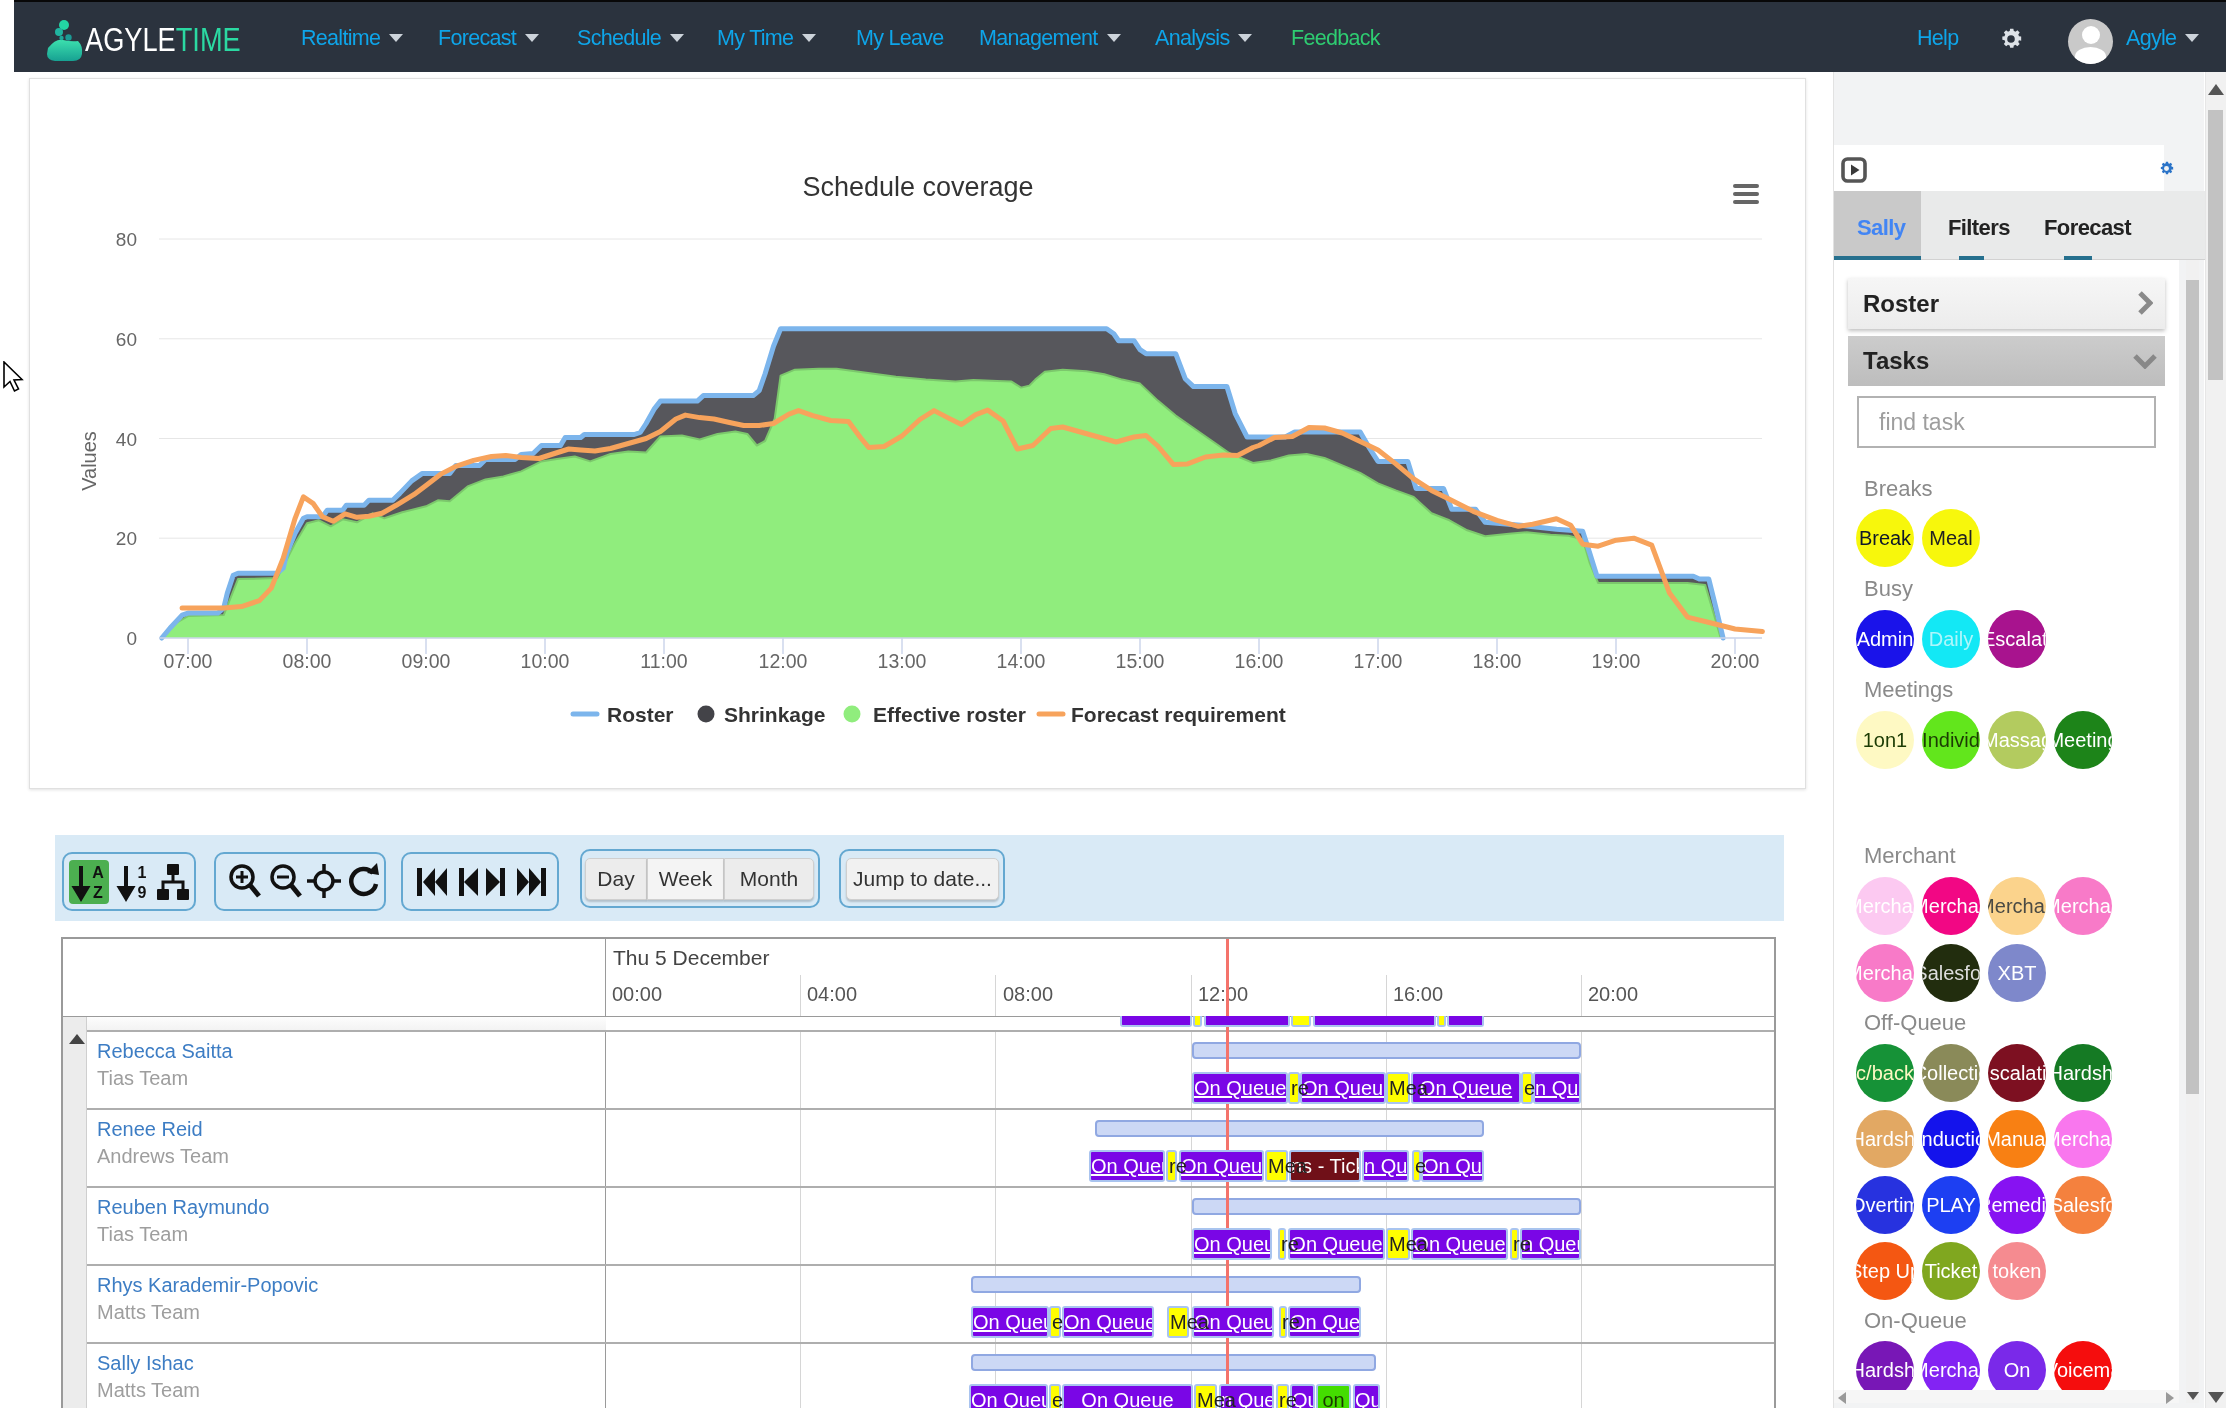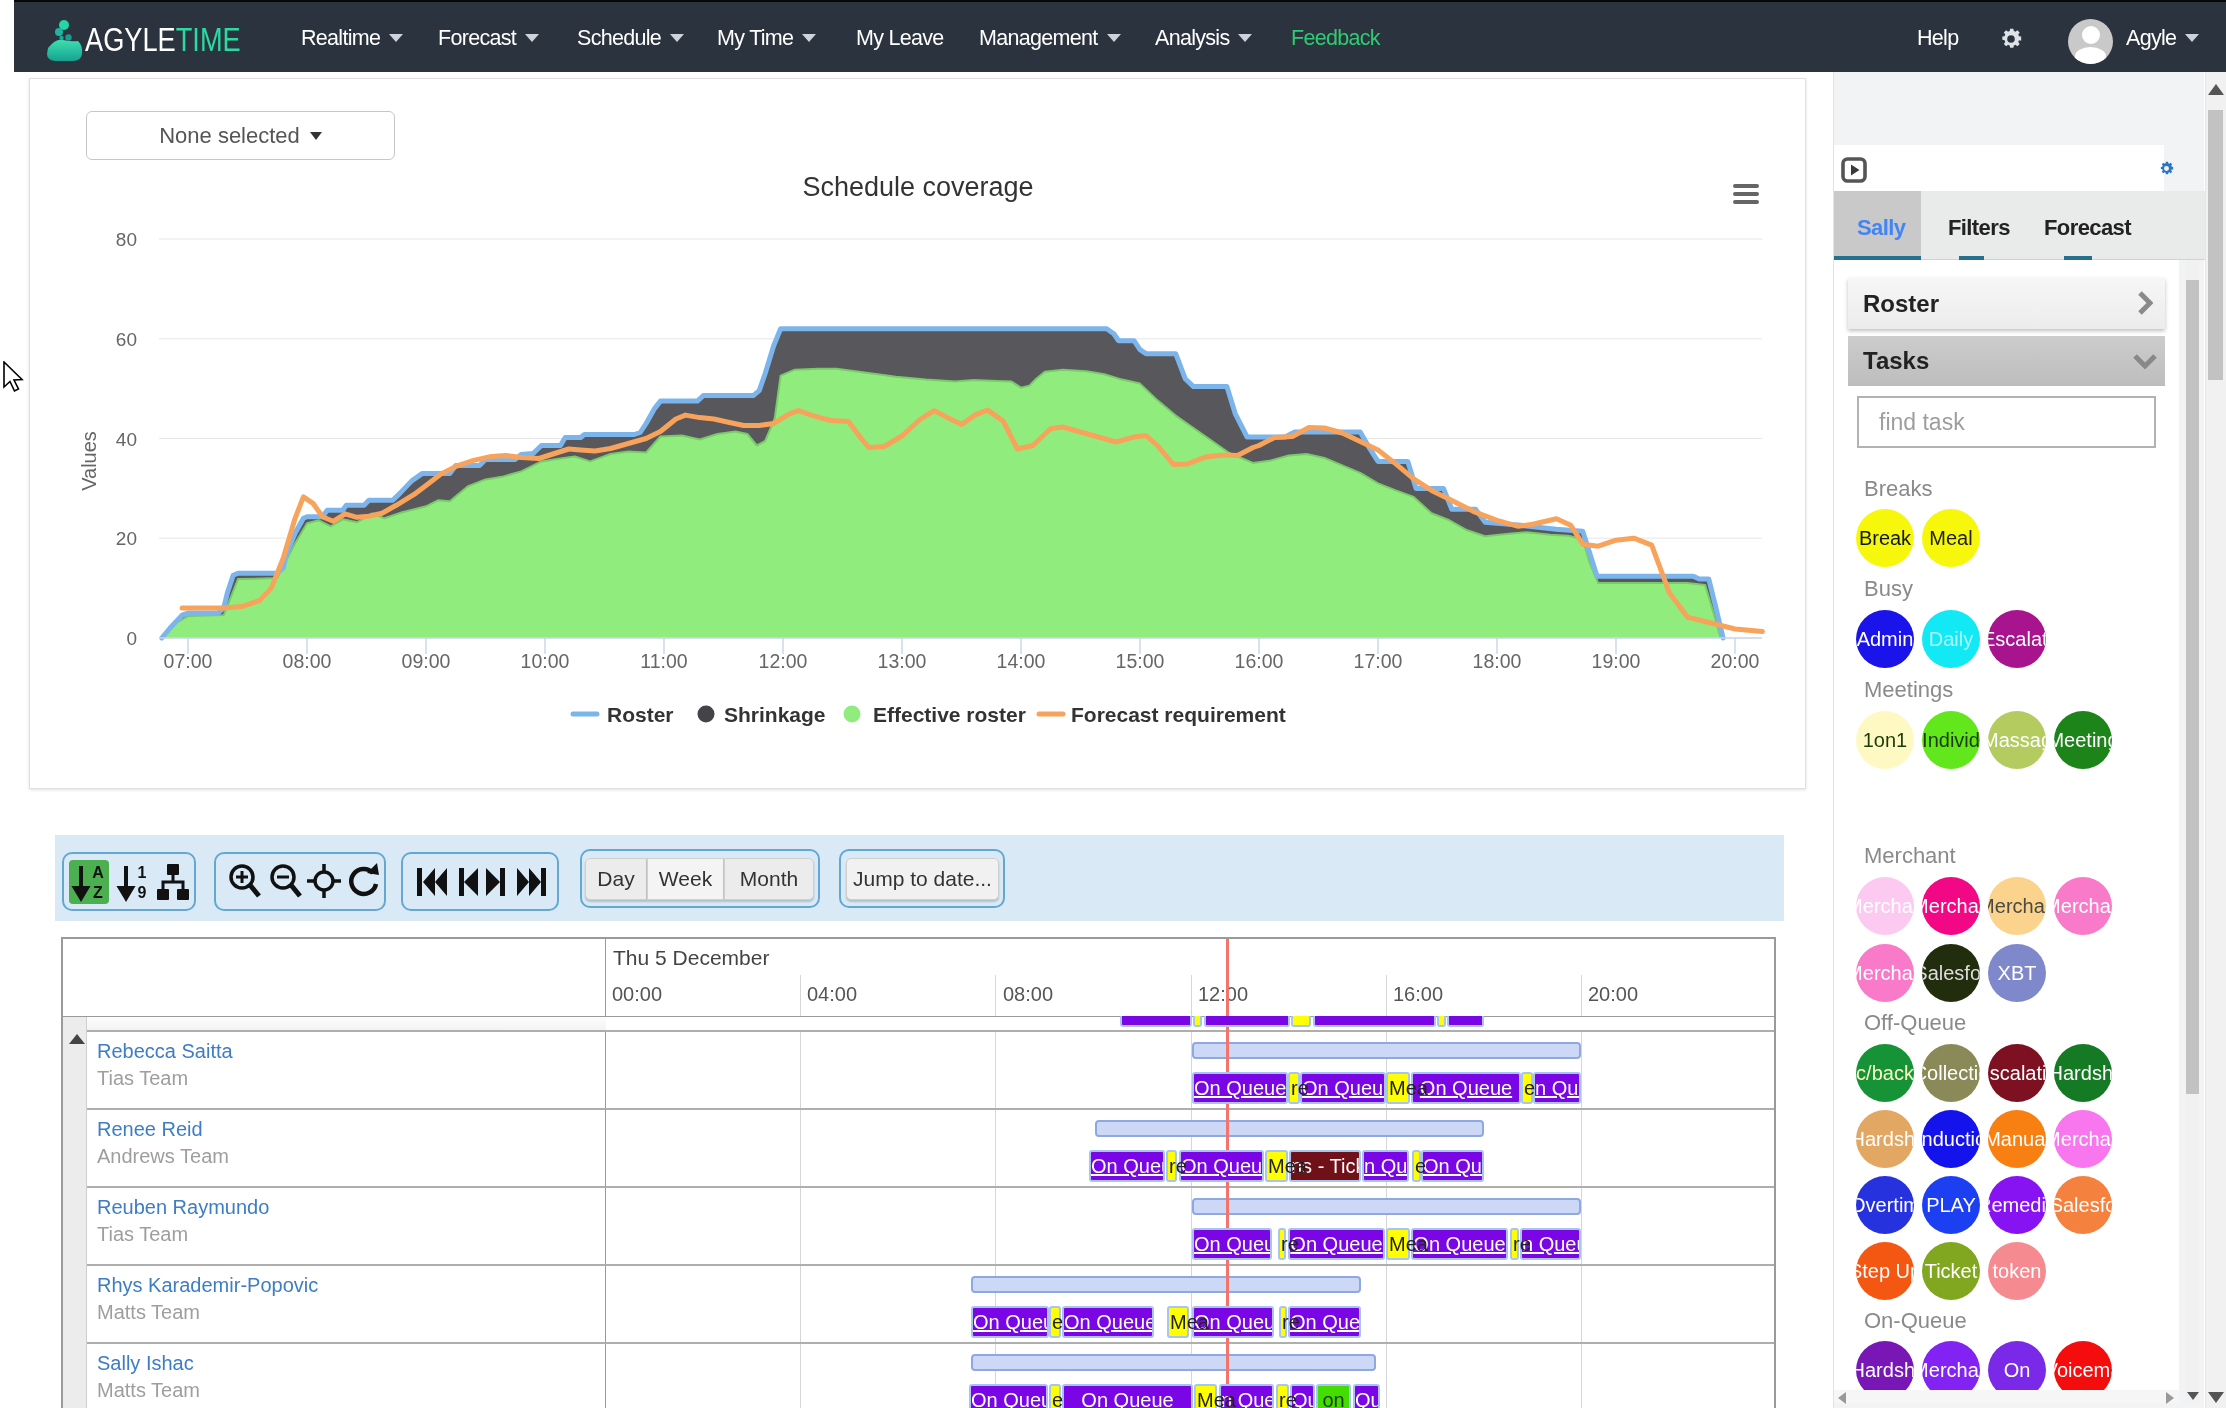--- a/index.html
+++ b/index.html
@@ -3,21 +3,21 @@
 <meta charset="utf-8">
 <style>
 * { margin:0; padding:0; box-sizing:border-box; }
 html,body { width:2226px; height:1408px; overflow:hidden; background:#fff;
   font-family:"Liberation Sans", sans-serif; }
 #page { position:absolute; top:0; left:0; width:2226px; height:1408px; overflow:hidden; }
 .abs { position:absolute; }
 
 
 #nav { position:absolute; top:0; left:14px; width:2226px; height:72px; background:#2b333e; border-top:2px solid #080808; }
-.navitem { position:absolute; top:0; height:72px; line-height:72px; color:#ffffff; font-size:21.5px; letter-spacing:-0.7px; white-space:nowrap; }
+.navitem { position:absolute; top:0; height:72px; line-height:72px; color:#0ea5e9; font-size:21.5px; letter-spacing:-0.7px; white-space:nowrap; }
 .caret { display:inline-block; width:0; height:0; border-left:7px solid transparent; border-right:7px solid transparent; border-top:8px solid #ccd3da; vertical-align:middle; margin-left:9px; margin-top:-3px; }
 #logotext { position:absolute; left:71px; top:0; height:72px; line-height:74px; font-size:34px; color:#fff; transform:scaleX(0.80); transform-origin:0 50%; }
 #logotext span { color:#2bd9a2; }
 
 
 #card { position:absolute; left:29px; top:78px; width:1777px; height:711px; background:#fff; border:1px solid #e0e0e0; box-shadow:0 1px 3px rgba(0,0,0,0.12); }
 #noneselected { position:absolute; left:56px; top:32px; width:309px; height:49px; border:1px solid #c6c6c6; border-radius:6px; background:#fff; font-size:22px; color:#555; text-align:center; line-height:47px; }
 #noneselected .caret { border-top-color:#333; border-left-width:6px; border-right-width:6px; margin-left:10px; }
 #chartsvg { position:absolute; left:0px; top:0px; }
 #burger { position:absolute; left:1703px; top:105px; width:26px; }
@@ -139,21 +139,20 @@
 <text x="1705.0" y="589.0" text-anchor="middle" font-size="19.5" fill="#666">20:00</text>
 <line x1="543" y1="635" x2="567" y2="635" stroke="#7cb5ec" stroke-width="5" stroke-linecap="round"></line>
 <text x="577" y="643" font-size="21" font-weight="bold" fill="#333">Roster</text>
 <circle cx="676" cy="635" r="8.5" fill="#434348"></circle>
 <text x="694" y="643" font-size="21" font-weight="bold" fill="#333">Shrinkage</text>
 <circle cx="822" cy="635" r="8.5" fill="#90ed7d"></circle>
 <text x="843" y="643" font-size="21" font-weight="bold" fill="#333">Effective roster</text>
 <line x1="1009" y1="635" x2="1033" y2="635" stroke="#f7a35c" stroke-width="5" stroke-linecap="round"></line>
 <text x="1041" y="643" font-size="21" font-weight="bold" fill="#333">Forecast requirement</text>
 </svg>
-    <div id="noneselected">None selected<span class="caret"></span></div>
     <div id="burger">
         <div></div>
         <div></div>
         <div></div>
       </div>
   </div>
   <div id="toolbar">
     <div class="tgroup" style="left:7px;width:134px"></div>
     <div class="tgroup" style="left:159px;width:172px"></div>
     <div class="tgroup" style="left:346px;width:158px"></div>

